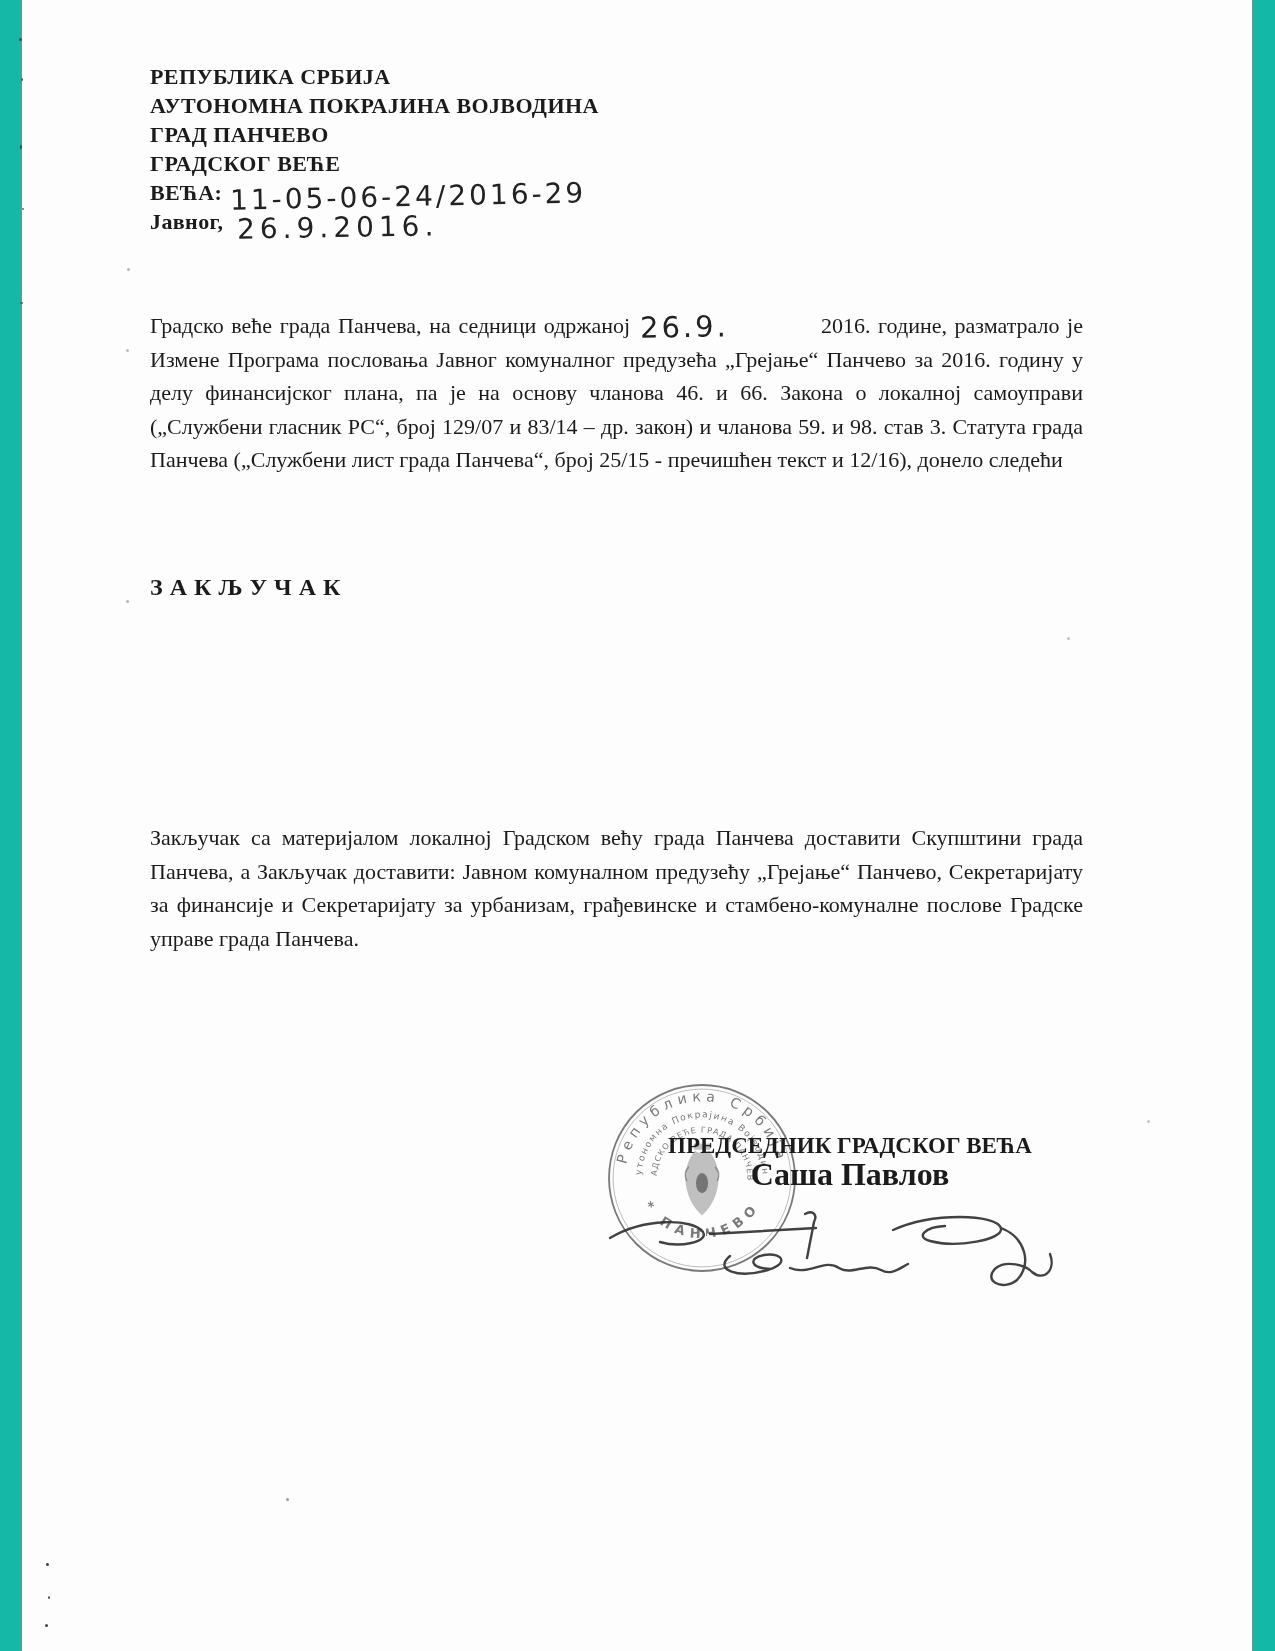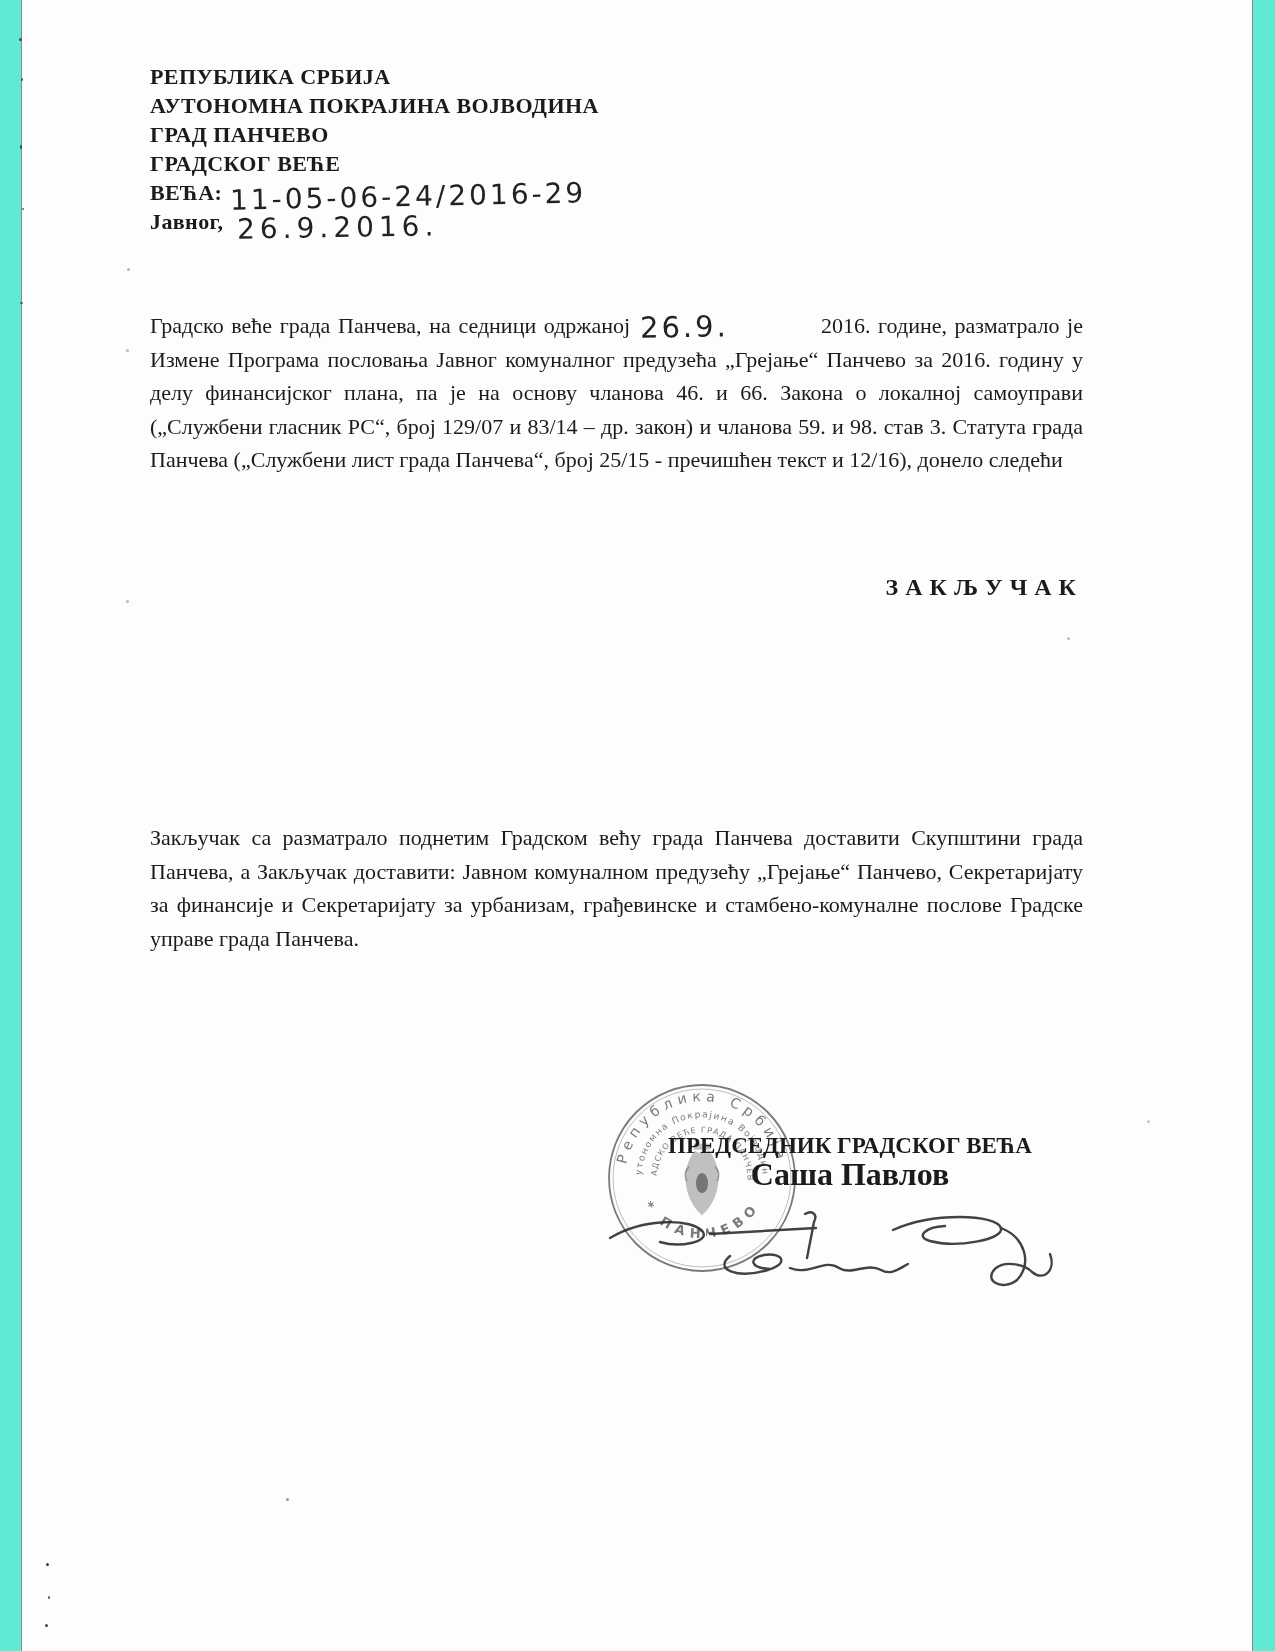--- a/index.html
+++ b/index.html
@@ -1,18 +1,18 @@
 <!DOCTYPE html>
 <html><head>
 <meta charset="utf-8">
 <style>
   html,body { margin:0; padding:0; background:#9e9e9e; }
   .scan {
     position:relative; width:1275px; height:1651px; overflow:hidden;
-    background:#5eead4;
+    background:#14b8a6;
     font-family:"Liberation Serif","DejaVu Serif",serif;
     color:#1b1b1b;
   }
   .paper { position:absolute; left:22px; top:0; width:1231px; height:1651px; background:#fdfdfd; }
   .edge-line { position:absolute; top:0; width:1px; height:1651px; background:#8a8a8a; }
   .edge-left  { left:21px; }
   .edge-right { left:1252px; }
 
   
   .header { position:absolute; left:150px; top:62px; font-weight:bold; font-size:22px; line-height:29px; letter-spacing:.4px; white-space:nowrap; }
@@ -21,21 +21,21 @@
   .hand { font-family:"DejaVu Sans","Liberation Sans",sans-serif; font-weight:400; color:#222; }
   .hand-number { font-size:28px; letter-spacing:3px; display:inline-block; transform:rotate(-1.2deg); vertical-align:-6px; margin-left:8px; }
   .hand-date   { font-size:28px; letter-spacing:5px; display:inline-block; transform:rotate(-1deg);  vertical-align:-8px; margin-left:14px; }
   .hand-inline { font-size:29px; letter-spacing:3px; display:inline-block; transform:rotate(-1deg);  vertical-align:-4px; margin:0 92px 0 10px; line-height:0; }
 
   
   .para { position:absolute; left:150px; width:933px; font-size:22px; line-height:33.5px; text-align:justify;margin-top:15px; }
   .para-1 { top:294px; }
   .para-2 { top:700px; }
   .para-3 { top:806px; }
-  .doc-heading { position:absolute; left:150px; top:574px; width:933px; text-align:right;
+  .doc-heading { position:absolute; left:150px; top:574px; width:933px; text-align:left;
                  font-weight:bold; font-size:24px; letter-spacing:7px; }
 
   
   .sig { position:absolute; left:630px; top:1132px; width:440px; text-align:center;
          font-weight:bold; font-size:23px; line-height:27px; z-index:3; white-space:nowrap; }
   .sig .name { font-size:32px; margin-top:2px; }
 
   .stamp-wrap { position:absolute; left:606px; top:1082px; width:192px; height:192px; z-index:2; opacity:.92; }
   .sign-wrap  { position:absolute; left:598px; top:1208px; width:500px; height:110px; z-index:4; }
 
@@ -55,21 +55,21 @@
     <div class="hdr-row">ГРАД ПАНЧЕВО</div>
     <div class="hdr-row">ГРАДСКОГ ВЕЋЕ</div>
     <div class="hdr-row"><span>ВЕЋА:</span><span class="hand hand-number">11-05-06-24/2016-29</span></div>
     <div class="hdr-row"><span>Јавног,</span><span class="hand hand-date">26.9.2016.</span></div>
   </div>
 
   <div class="para para-1"><span>Градско веће града Панчева, на седници одржаној</span><span class="hand hand-inline">26.9.</span><span>2016. године, разматрало је Измене Програма пословања Јавног комуналног предузећа „Грејање“ Панчево за 2016. годину у делу финансијског плана, па је на основу чланова 46. и 66. Закона о локалној самоуправи („Службени гласник РС“, број 129/07 и 83/14 – др. закон) и чланова 59. и 98. став 3. Статута града Панчева („Службени лист града Панчева“, број 25/15 - пречишћен текст и 12/16), донело следећи</span></div>
 
   <div class="doc-heading">ЗАКЉУЧАК</div>
 
-  <div class="para para-3">Закључак са разматрало поднетим Градском већу града Панчева доставити Скупштини града Панчева, а Закључак доставити: Јавном комуналном предузећу „Грејање“ Панчево, Секретаријату за финансије и Секретаријату за урбанизам, грађевинске и стамбено-комуналне послове Градске управе града Панчева.</div>
+  <div class="para para-3">Закључак са материјалом локалној Градском већу града Панчева доставити Скупштини града Панчева, а Закључак доставити: Јавном комуналном предузећу „Грејање“ Панчево, Секретаријату за финансије и Секретаријату за урбанизам, грађевинске и стамбено-комуналне послове Градске управе града Панчева.</div>
 
   <div class="stamp-wrap">
     <svg width="192" height="192" viewBox="0 0 190 190">
       <g stroke="#565656" fill="none" opacity="0.85">
         <circle cx="95" cy="95" r="92" stroke-width="1.8"></circle>
         <circle cx="95" cy="95" r="88" stroke-width="0.8" opacity="0.6"></circle>
       </g>
       <defs>
         <path id="arcOuter" d="M 19 95 A 76 76 0 0 1 171 95"></path>
         <path id="arcMiddle" d="M 35 95 A 60 60 0 0 1 155 95"></path>

